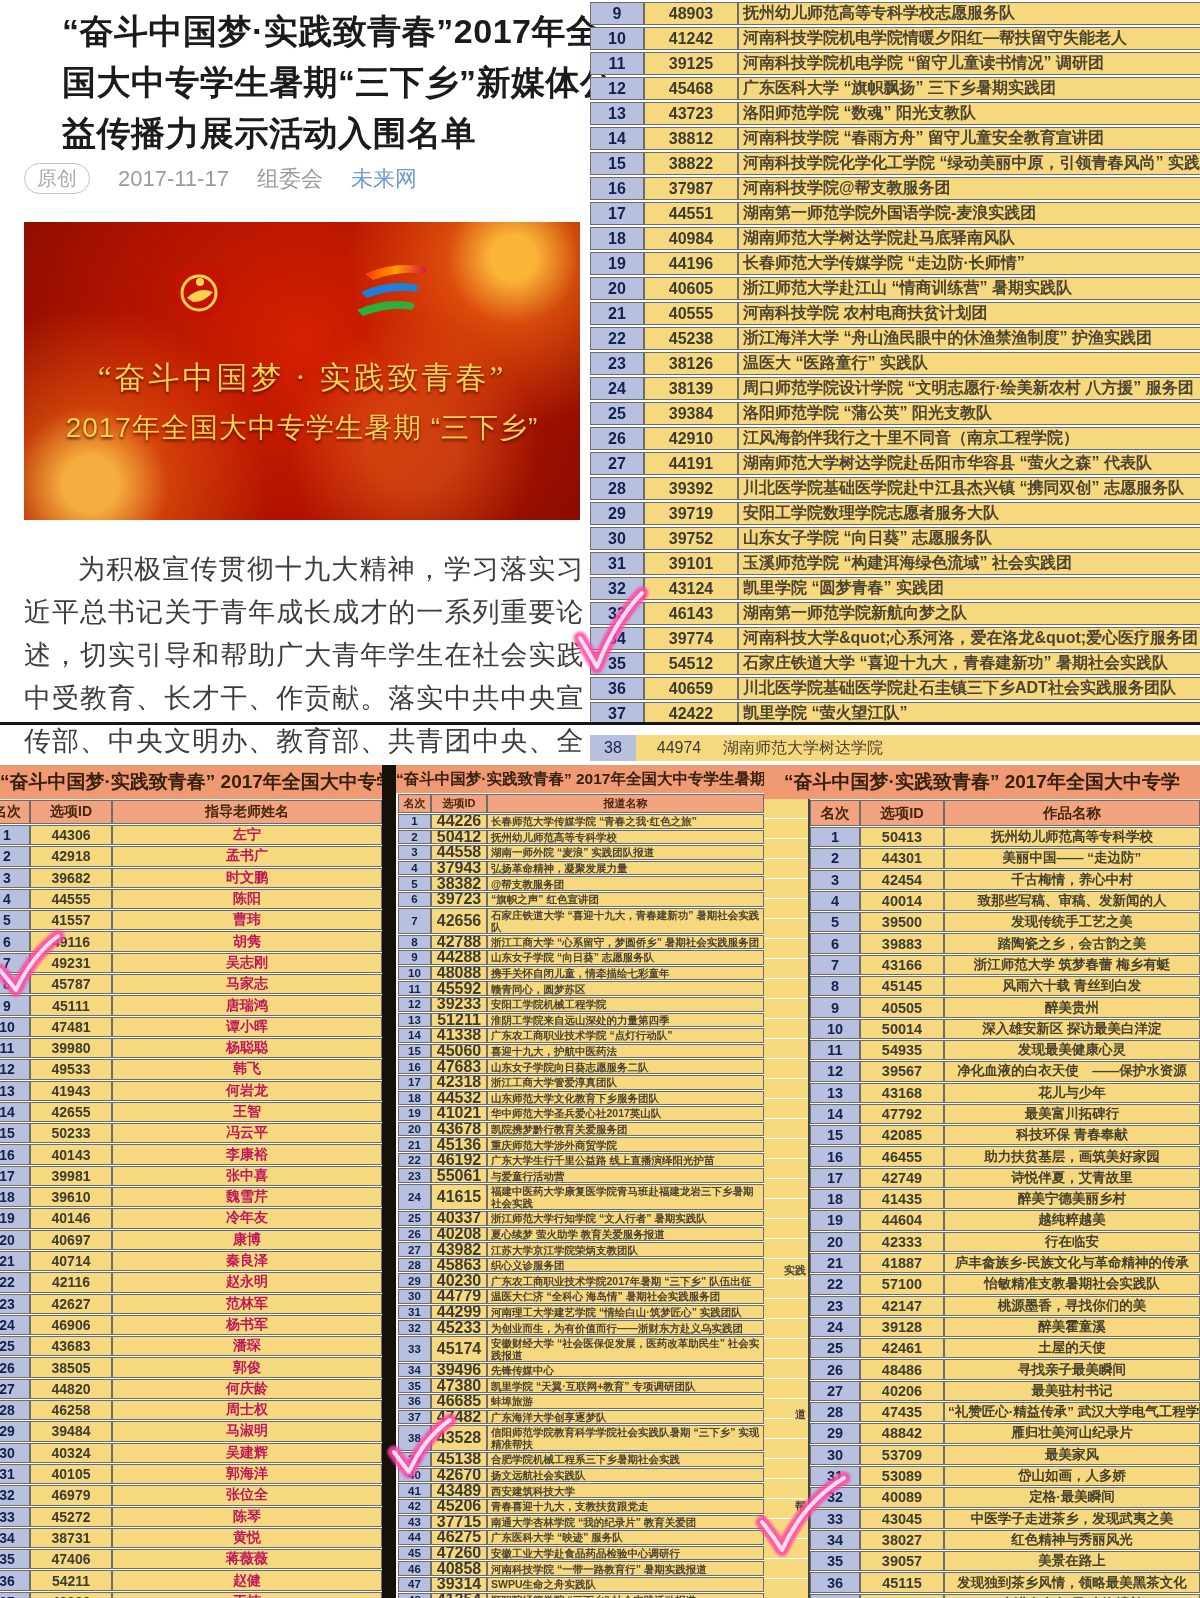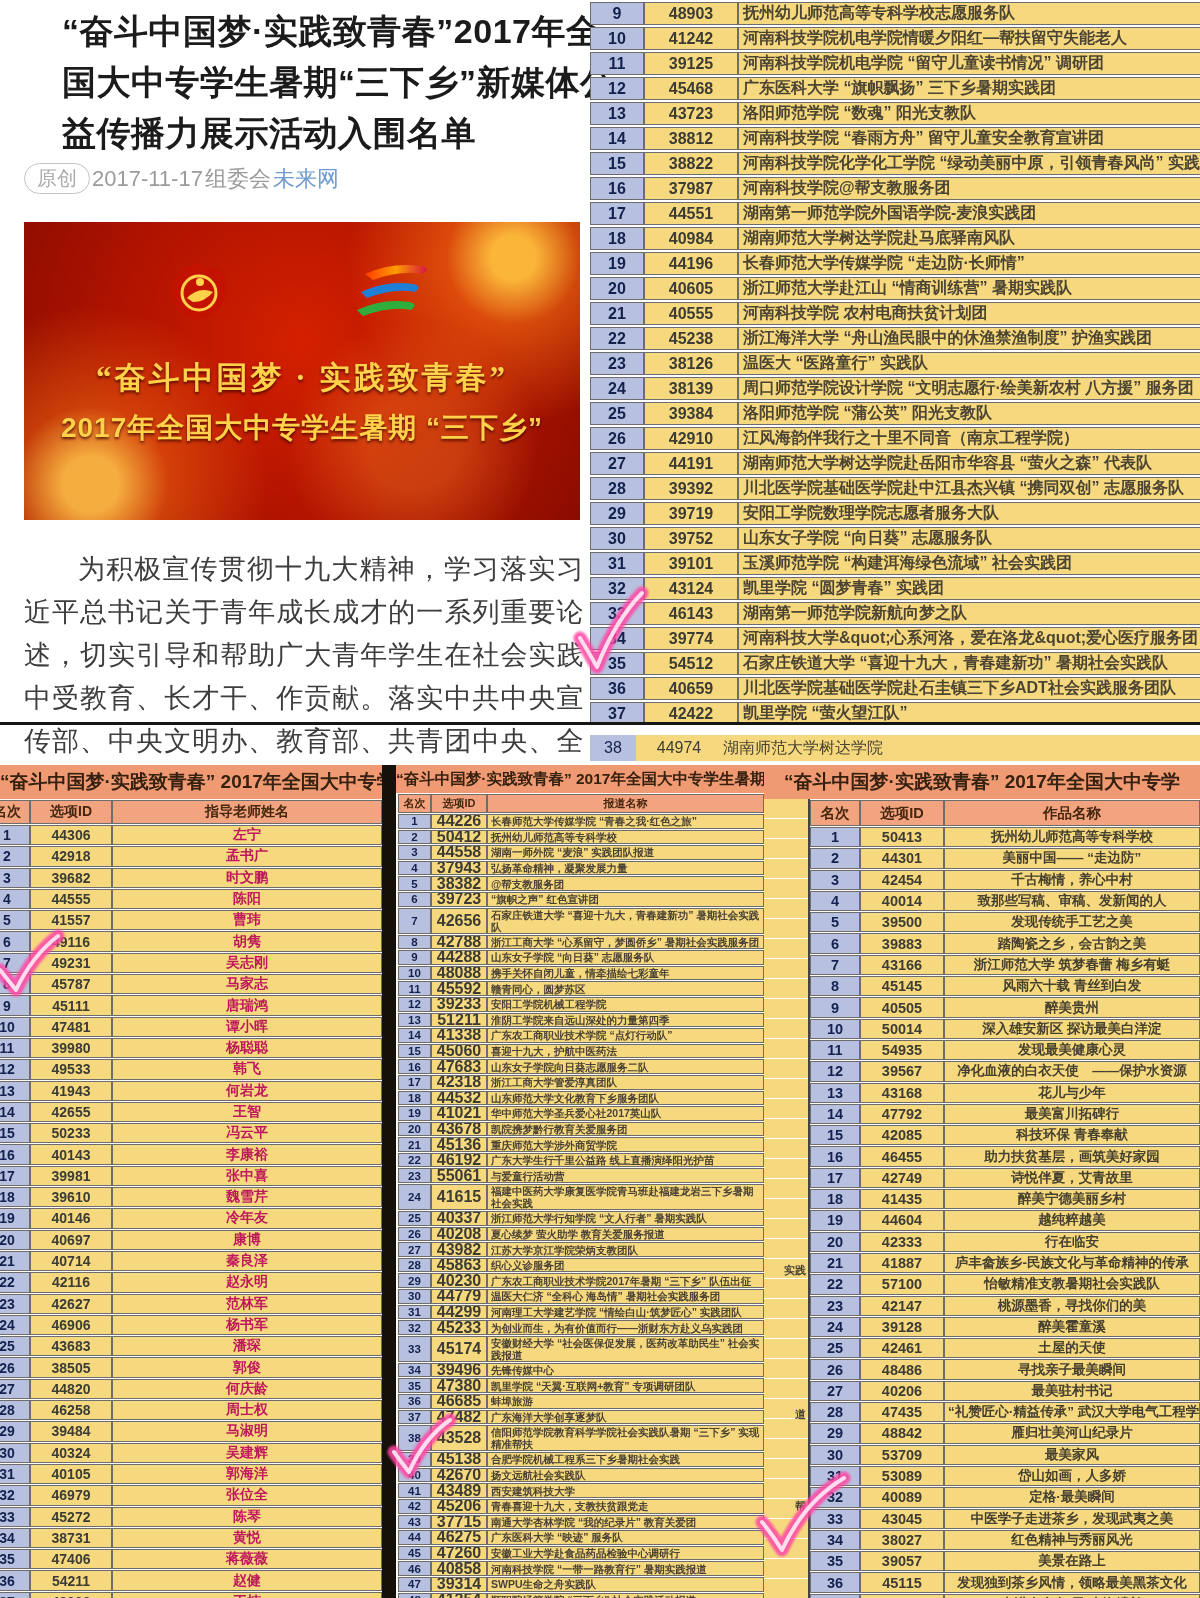--- a/index.html
+++ b/index.html
@@ -1,33 +1,33 @@
 <!DOCTYPE html>
 <html><head>
 <meta charset="utf-8">
 <style>
   html,body{margin:0;padding:0;}
   #page{position:relative;width:1200px;height:1598px;background:#fff;overflow:hidden;
         font-family:"Liberation Sans","DejaVu Sans",sans-serif;}
   
   .article-title{position:absolute;left:22px;top:6px;width:560px;font-size:34px;line-height:1.5;
         font-weight:600;color:#1b1b1b;letter-spacing:.5px;margin-left:40px;}
-  .meta{position:absolute;left:24px;top:163px;width:556px;display:flex;align-items:center;gap:2px;
+  .meta{position:absolute;left:24px;top:163px;width:556px;display:flex;align-items:center;gap:28px;
         font-size:22px;color:#9b9b9b;}
   .badge{border:1px solid #c4c4c4;border-radius:16px;padding:1px 12px;font-size:20px;color:#ababab;}
   .source-link{color:#6f9bd1;}
   .banner{position:absolute;left:24px;top:222px;width:556px;height:298px;overflow:hidden;
         background:
           radial-gradient(circle at 88% 12%, rgba(255,190,60,.95) 0 4%, rgba(255,120,20,.55) 12%, rgba(255,80,0,0) 30%),
           radial-gradient(circle at 12% 88%, rgba(255,190,70,.9) 0 5%, rgba(255,120,20,.45) 14%, rgba(255,80,0,0) 32%),
           radial-gradient(circle at 70% 75%, rgba(255,140,40,.35) 0 10%, rgba(255,80,0,0) 28%),
           radial-gradient(circle at 50% 40%, #d42000 0%, #b01300 55%, #8a0c00 100%);}
   .banner-logos{position:absolute;top:38px;left:0;width:100%;display:flex;justify-content:center;gap:120px;}
   .banner-text{position:absolute;top:135px;left:0;width:100%;text-align:center;color:#ffd24a;
-        text-shadow:0 2px 3px rgba(60,0,0,.8);font-weight:bold;}
+        text-shadow:0 2px 3px rgba(60,0,0,.8);font-weight:normal;}
   .banner-text .l1{font-family:"Liberation Serif","DejaVu Serif",serif;font-size:31px;letter-spacing:3px;margin-bottom:10px;}
   .banner-text .l2{font-size:28px;letter-spacing:1px;margin-bottom:8px;}
   .banner-text .l3{font-size:28px;letter-spacing:1px;}
   .para{position:absolute;left:24px;top:548px;width:560px;font-size:27px;line-height:43px;color:#3d3d3d;
         text-align:justify;text-indent:2em;letter-spacing:.5px;}
   
   .top-table{position:absolute;left:590px;top:0;width:610px;height:722px;overflow:hidden;}
   .top-table table{border-collapse:separate;border-spacing:0 2px;width:640px;table-layout:fixed;}
   .top-table td{border:1px solid #6d6d6d;height:21px;font-size:16px;font-weight:bold;padding:0 4px;
         overflow:hidden;white-space:nowrap;}

